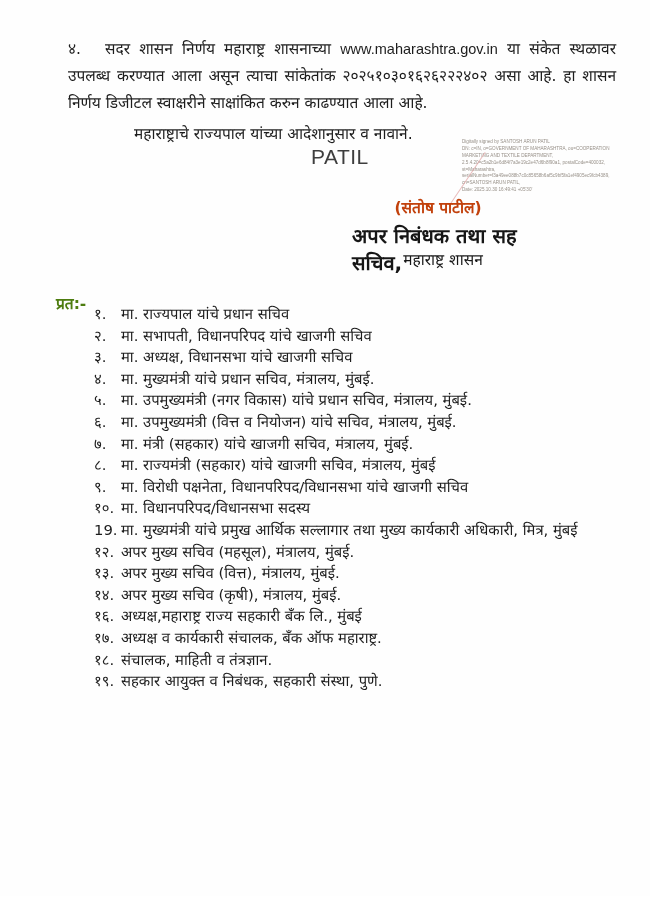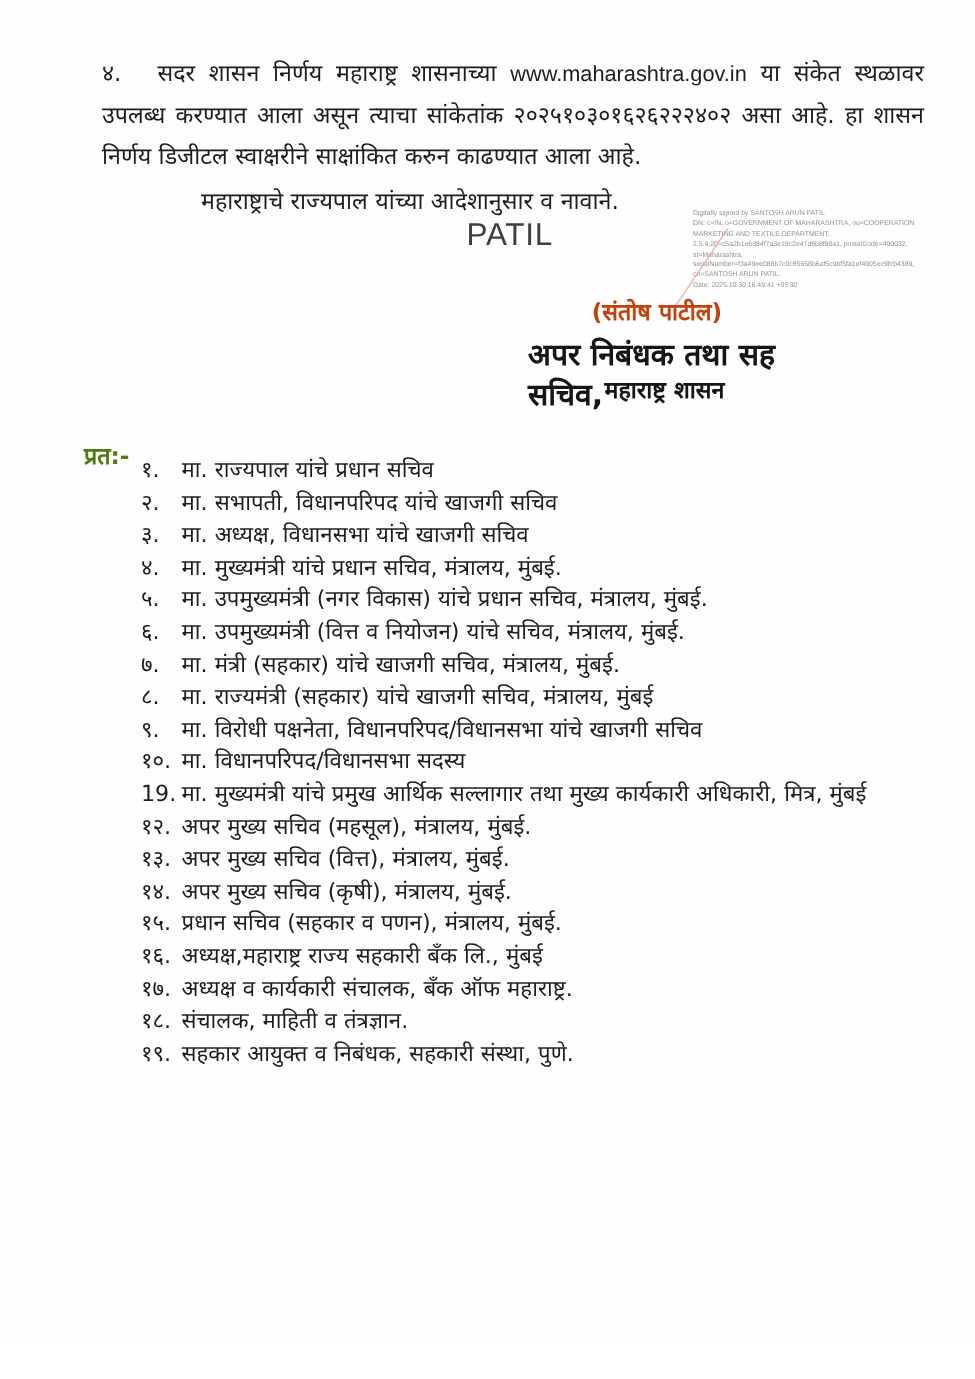--- a/index.html
+++ b/index.html
@@ -83,21 +83,21 @@
     font-size: 20px;
     font-weight: bold;
     color: #161616;
   }
   .signer-org {
     position: absolute;
     left: 352px; top: 248px;
     width: 182px;
     text-align: center;
     font-size: 15.5px;
-    font-weight: bold;
+    font-weight: normal;
     color: #161616;
   }
   .copies-heading {
     position: absolute;
     left: 56px; top: 292px;
     font-size: 15.5px;
     font-weight: bold;
     color: #4d7c0f;
   }
   .copies-list {
@@ -204,24 +204,20 @@
       </div>
       <div class="copy-row">
         <span class="num">१३.</span>
         <span class="txt">अपर मुख्य सचिव (वित्त), मंत्रालय, मुंबई.</span>
       </div>
       <div class="copy-row">
         <span class="num">१४.</span>
         <span class="txt">अपर मुख्य सचिव (कृषी), मंत्रालय, मुंबई.</span>
       </div>
       <div class="copy-row">
-        <span class="num">१५.</span>
-        <span class="txt">प्रधान सचिव (सहकार व पणन), मंत्रालय, मुंबई.</span>
-      </div>
-      <div class="copy-row">
         <span class="num">१६.</span>
         <span class="txt">अध्यक्ष,महाराष्ट्र राज्य सहकारी बँक लि., मुंबई</span>
       </div>
       <div class="copy-row">
         <span class="num">१७.</span>
         <span class="txt">अध्यक्ष व कार्यकारी संचालक, बँक ऑफ महाराष्ट्र.</span>
       </div>
       <div class="copy-row">
         <span class="num">१८.</span>
         <span class="txt">संचालक, माहिती व तंत्रज्ञान.</span>

